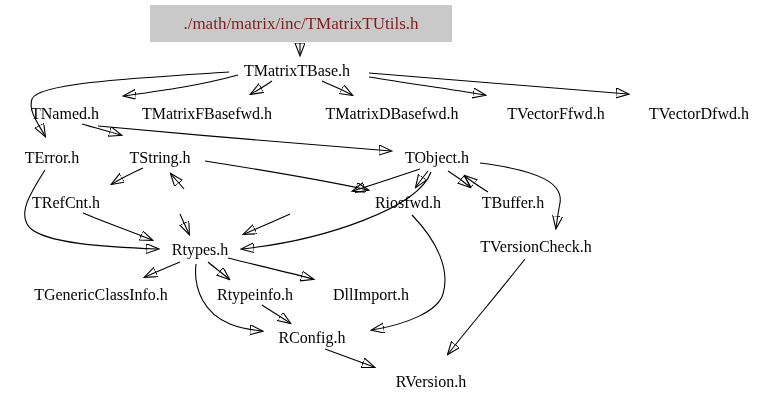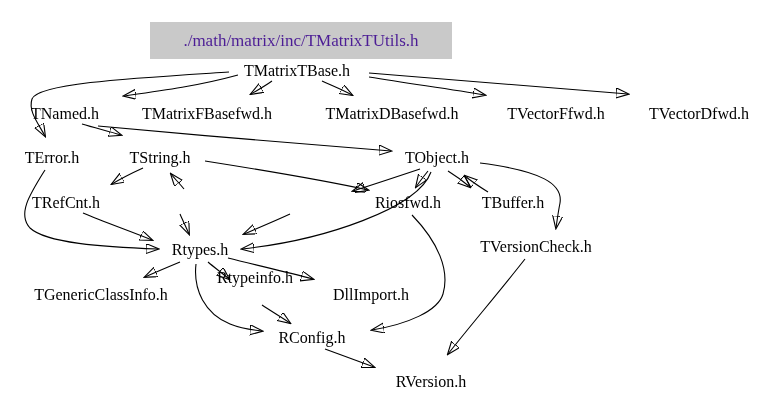--- a/index.html
+++ b/index.html
@@ -16,24 +16,24 @@
     position:absolute;
     transform:translate(-50%,-50%);
     white-space:nowrap;
     font-size:16px;
     color:#000;
     line-height:1;
     cursor:pointer;
   }
   .rootbox{
     position:absolute;
-    left:150px;top:22px;width:302px;height:37px;
+    left:150px;top:5px;width:302px;height:37px;
     background:#c9c9c9;
     display:flex;align-items:center;justify-content:center;
-    font-size:17px;color:#4c1d95;white-space:nowrap;
+    font-size:17px;color:#7f1d1d;white-space:nowrap;
   }
 </style>
 </head>
 <body>
 
 <div id="canvas">
 
   <svg id="edges" width="779" height="406" viewBox="0 0 779 406" xmlns="http://www.w3.org/2000/svg">
     <defs>
       <marker id="arrow" markerUnits="userSpaceOnUse" markerWidth="14" markerHeight="12" refX="12" refY="5" orient="auto">
@@ -83,18 +83,18 @@
   <div class="node" style="left:699px;top:114px">TVectorDfwd.h</div>
   <div class="node" style="left:52px;top:158px">TError.h</div>
   <div class="node" style="left:160px;top:158px">TString.h</div>
   <div class="node" style="left:437px;top:158px">TObject.h</div>
   <div class="node" style="left:66px;top:203px">TRefCnt.h</div>
   <div class="node" style="left:408px;top:203px">Riosfwd.h</div>
   <div class="node" style="left:513px;top:203px">TBuffer.h</div>
   <div class="node" style="left:200px;top:250px">Rtypes.h</div>
   <div class="node" style="left:536px;top:247px">TVersionCheck.h</div>
   <div class="node" style="left:101px;top:295px">TGenericClassInfo.h</div>
-  <div class="node" style="left:255px;top:278px">Rtypeinfo.h</div>
+  <div class="node" style="left:255px;top:295px">Rtypeinfo.h</div>
   <div class="node" style="left:371px;top:295px">DllImport.h</div>
   <div class="node" style="left:312px;top:338px">RConfig.h</div>
   <div class="node" style="left:431px;top:382px">RVersion.h</div>
 
 </div>
 
 </body></html>

